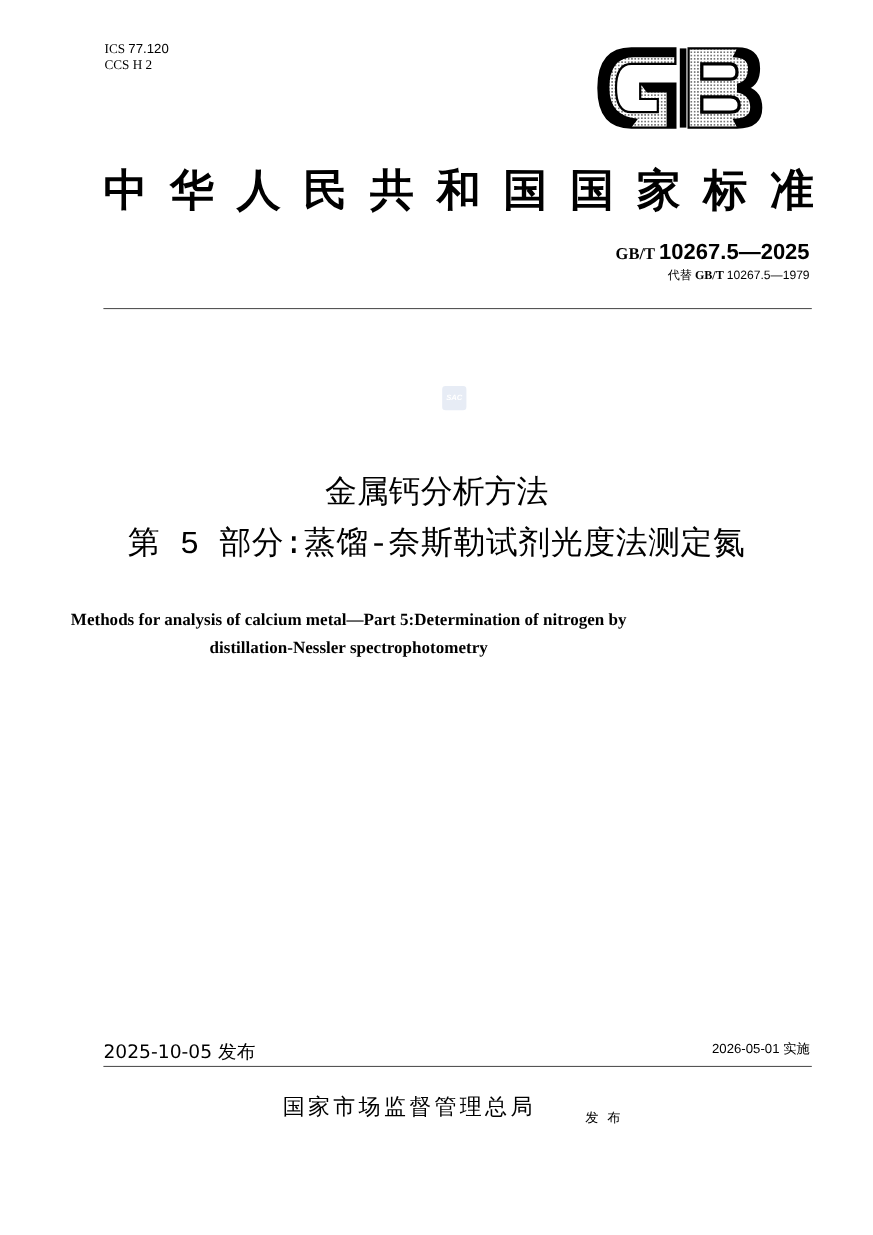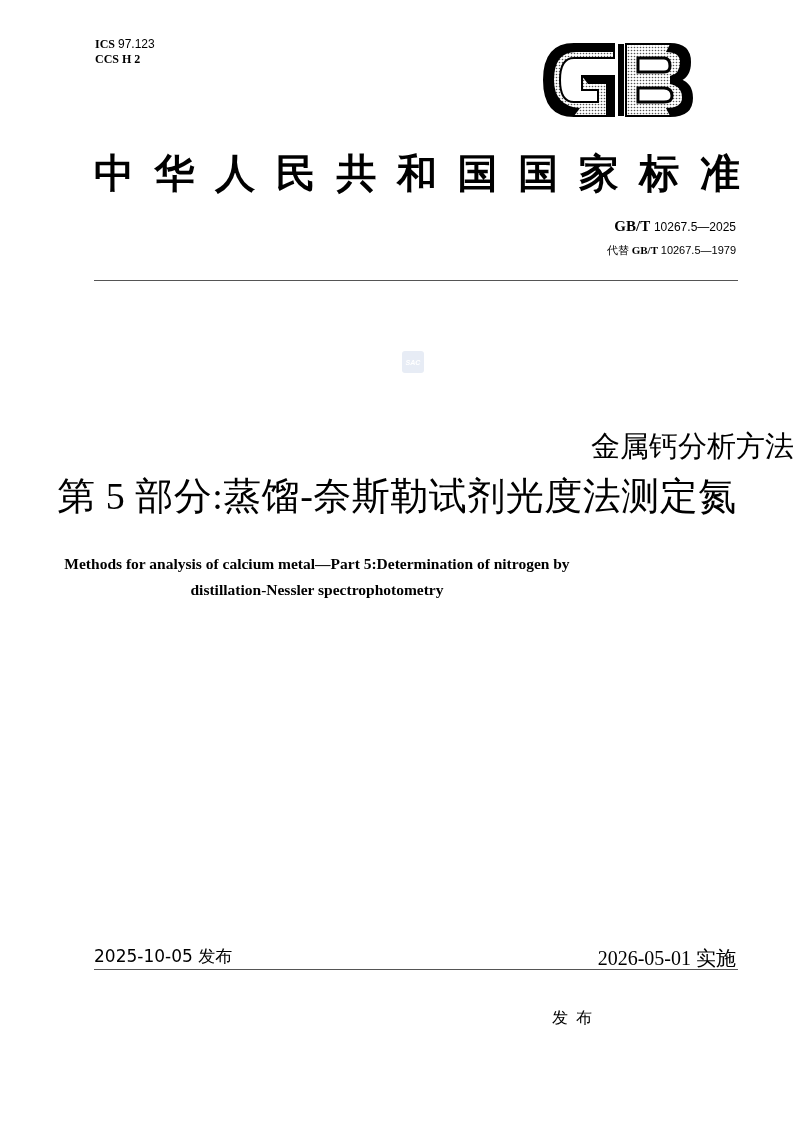--- a/index.html
+++ b/index.html
@@ -2,78 +2,78 @@
 <html><head>
   <meta charset="utf-8">
   <style>
     html, body { margin: 0; padding: 0; background: #ffffff; }
     body {
       width: 794px; height: 1123px; position: relative; overflow: hidden;
       font-family: "DejaVu Serif", serif; color: #000;
     }
     .abs { position: absolute; }
     .codes { left: 95px; top: 37px; font-size: 12px; line-height: 15px; font-family: "Liberation Serif", serif; }
-    .codes b { font-weight: bold; }
+    .codes b { font-weight: normal; }
     .codes .num { font-family: "Liberation Sans", sans-serif; font-weight: normal; }
     .gb-logo { left: 540px; top: 40px; width: 156px; height: 80px; }
     .national-title {
       left: 94px; top: 148px; width: 646px;
       font-size: 40px; font-weight: bold; line-height: 50px;
       display: flex; justify-content: space-between;
       font-family: "DejaVu Serif", serif;
     }
     .std-code {
       right: 58px; top: 218px; font-size: 15px;
       font-family: "Liberation Serif", serif; text-align: right;
     }
     .std-code b { font-weight: bold; }
-    .std-code .sans { font-family: "Liberation Sans", sans-serif; font-weight: normal; font-size: 12px; }
+    .std-code .sans { font-family: "Liberation Sans", sans-serif; font-weight: bold; font-size: 20px; }
     .replace {
       right: 58px; top: 243px; font-size: 11px; text-align: right;
       font-family: "Liberation Serif", serif;
     }
     .replace b { font-weight: bold; }
     .replace .sans { font-family: "Liberation Sans", sans-serif; }
     .rule-top { left: 94px; top: 280px; width: 644px; height: 0; border-top: 1.5px solid #555; }
     .sac-mark {
       left: 402px; top: 351px; width: 22px; height: 22px;
       background: #e7ecf5; border-radius: 3px; color: #fff;
       font-family: "Liberation Sans", sans-serif; font-size: 7px; font-style: italic; font-weight: bold;
       display: flex; align-items: center; justify-content: center;
     }
     .zh-title1 {
-      left: 0; width: 794px; top: 428px; text-align: right;
+      left: 0; width: 794px; top: 428px; text-align: center;
       font-size: 29px; font-family: "DejaVu Sans", sans-serif; line-height: 36px;
     }
     .zh-title2 {
       left: 0; width: 794px; top: 478px; text-align: center;
-      font-size: 38px; font-family: Liberation Serif, serif; line-height: 36px;
+      font-size: 29px; font-family: Liberation Mono, monospace; line-height: 36px;
       letter-spacing: 0.5px;
     }
     .en-title {
       left: 0; width: 634px; top: 551px; text-align: center;
       font-size: 15.5px; font-weight: bold; font-family: "Liberation Serif", serif; line-height: 26px;
     }
     .pub-date { left: 94px; top: 945px; font-size: 17px; font-family: "DejaVu Sans", sans-serif; }
-    .impl-date { right: 58px; top: 945px; font-size: 20px; font-family: Liberation Serif, serif; }
+    .impl-date { right: 58px; top: 945px; font-size: 12px; font-family: Liberation Sans, sans-serif; }
     .rule-bottom { left: 94px; top: 969px; width: 644px; height: 0; border-top: 1.5px solid #555; }
     .issuers {
       left: 257px; top: 994px; font-size: 20px; line-height: 24px;
       font-family: "DejaVu Serif", serif; letter-spacing: 3px;
     }
     .issue-label {
-      left: 552px; top: 1008px; font-size: 16px; letter-spacing: 8px;
+      left: 532px; top: 1008px; font-size: 12px; letter-spacing: 8px;
       font-family: "DejaVu Serif", serif;
     }
   </style>
 </head>
 <body>
 
 <div class="abs codes">
-  <div><b>ICS</b>&nbsp;<span class="num">97.123</span></div>
+  <div><b>ICS</b>&nbsp;<span class="num">77.120</span></div>
   <div><b>CCS</b>&nbsp;<b>H 2</b></div>
 </div>
 
 <div class="abs gb-logo">
   <svg width="156" height="80" viewBox="0 0 156 80">
     <defs>
       <pattern id="dots" width="3" height="3" patternUnits="userSpaceOnUse">
         <rect width="3" height="3" fill="#fff"></rect>
         <circle cx="1.5" cy="1.5" r="0.8" fill="#555"></circle>
       </pattern>
@@ -126,14 +126,15 @@
   <div>Methods for analysis of calcium metal—Part 5:Determination of nitrogen by</div>
   <div>distillation-Nessler spectrophotometry</div>
 </div>
 
 <div class="abs pub-date">2025-10-05 发布</div>
 <div class="abs impl-date">2026-05-01 实施</div>
 
 <div class="abs rule-bottom"></div>
 
 <div class="abs issuers">
+  <div>国家市场监督管理总局</div>
 </div>
 <div class="abs issue-label">发布</div>
 
 </body></html>

